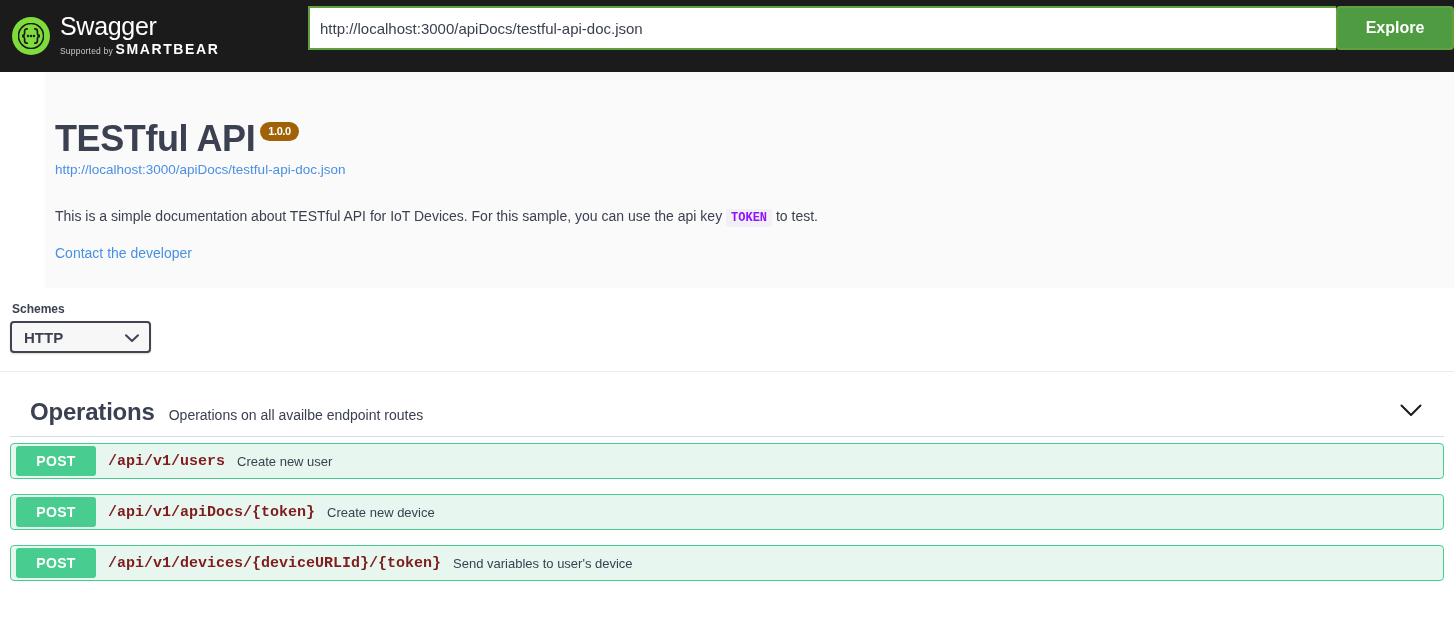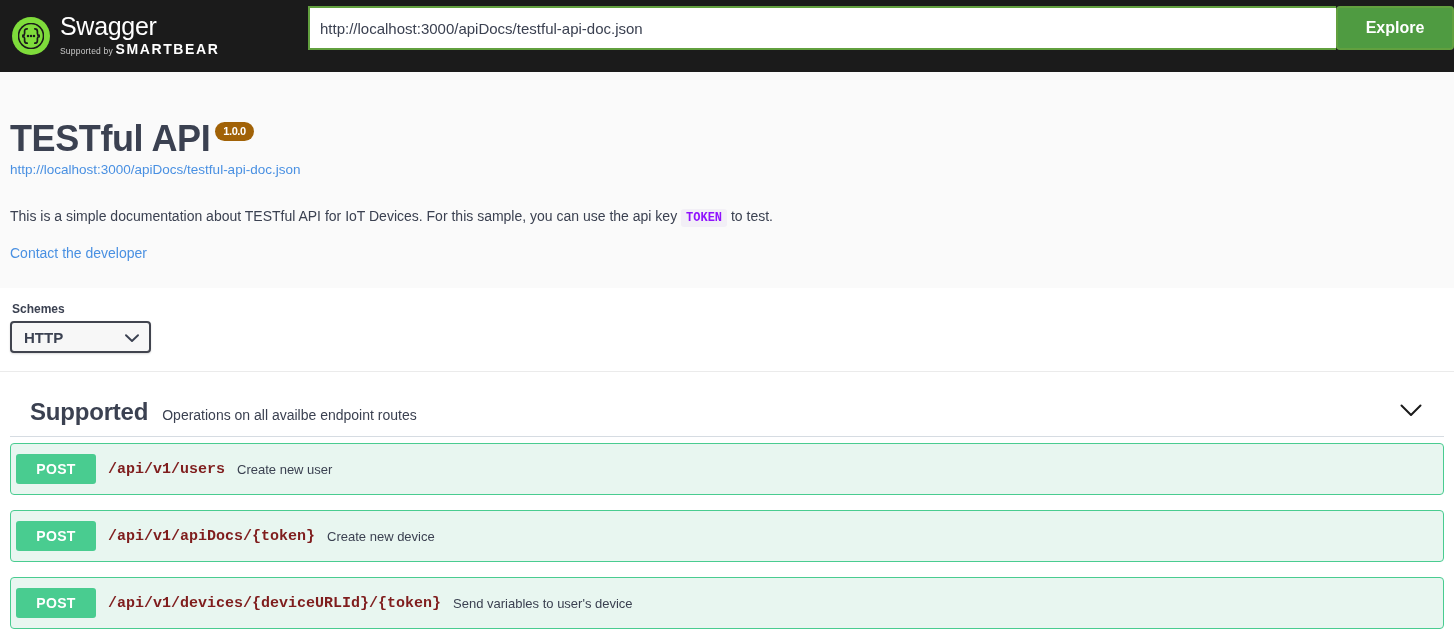--- a/index.html
+++ b/index.html
@@ -85,20 +85,21 @@
     font-family: "Liberation Sans", sans-serif;
     cursor: pointer;
     border-radius: 4px;
     margin-left: 0;
   }
 
   
   .info-band {
     background: #fafafa;
     padding: 0 0 26px 0;
+    margin-left: 45px;
   }
   .container {
     width: 1454px;
     padding: 0 10px;
   }
   .api-title {
     margin: 0;
     padding-top: 46px;
     font-size: 36px;
     font-weight: 700;
@@ -221,21 +222,21 @@
     padding-right: 12px;
   }
 
   .op-list { padding: 6px 10px 0 10px; }
   .op-row {
     display: flex;
     align-items: center;
     border: 1px solid #49cc90;
     background: #e8f6f0;
     border-radius: 4px;
-    height: 52px;
+    height: 36px;
     margin-bottom: 15px;
     padding: 0 5px;
     cursor: pointer;
   }
   .op-method {
     flex: 0 0 80px;
     height: 30px;
     background: #49cc90;
     color: #ffffff;
     border-radius: 3px;
@@ -317,21 +318,21 @@
         <svg width="14" height="9" viewBox="0 0 14 9" aria-hidden="true">
           <path d="M1 1.2 L7 7 L13 1.2" fill="none" stroke="#3b4151" stroke-width="1.9" stroke-linecap="round" stroke-linejoin="round"></path>
         </svg>
       </span>
     </div>
   </div>
 </div>
 
 <div class="endpoints-wrap">
   <div class="section-header">
-    <h2 class="section-title">Supported</h2>
+    <h2 class="section-title">Operations</h2>
     <span class="section-desc">Operations on all availbe endpoint routes</span>
     <span class="section-toggle">
       <span>
         <svg width="22" height="13" viewBox="0 0 22 13" aria-hidden="true">
           <path d="M1.5 1.5 L11 11 L20.5 1.5" fill="none" stroke="#1b1b1b" stroke-width="2" stroke-linecap="round" stroke-linejoin="round"></path>
         </svg>
       </span>
     </span>
   </div>
 

